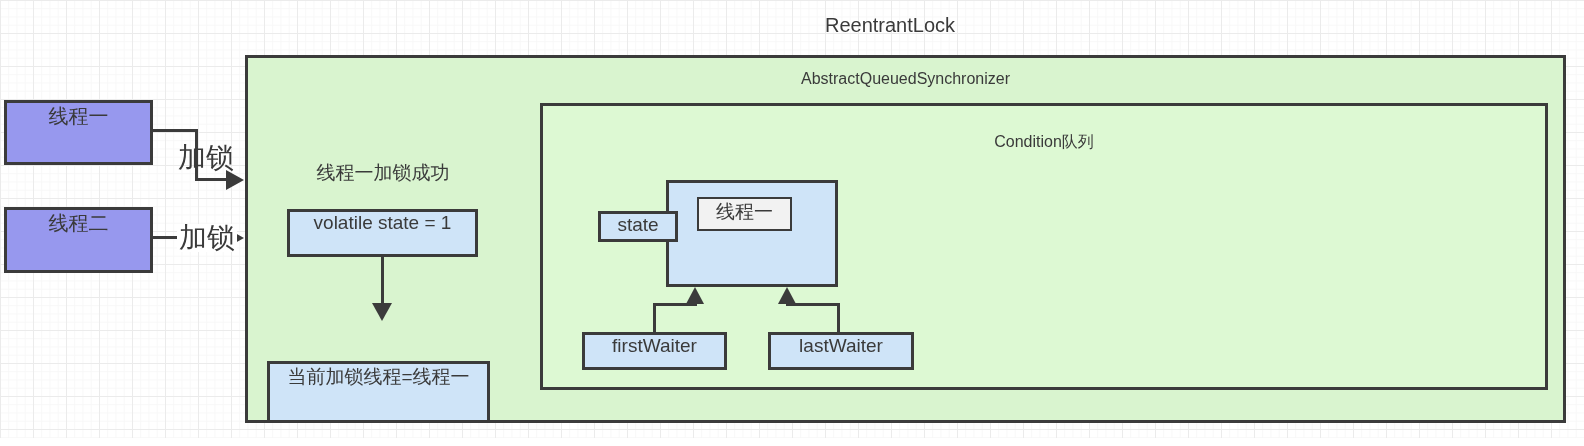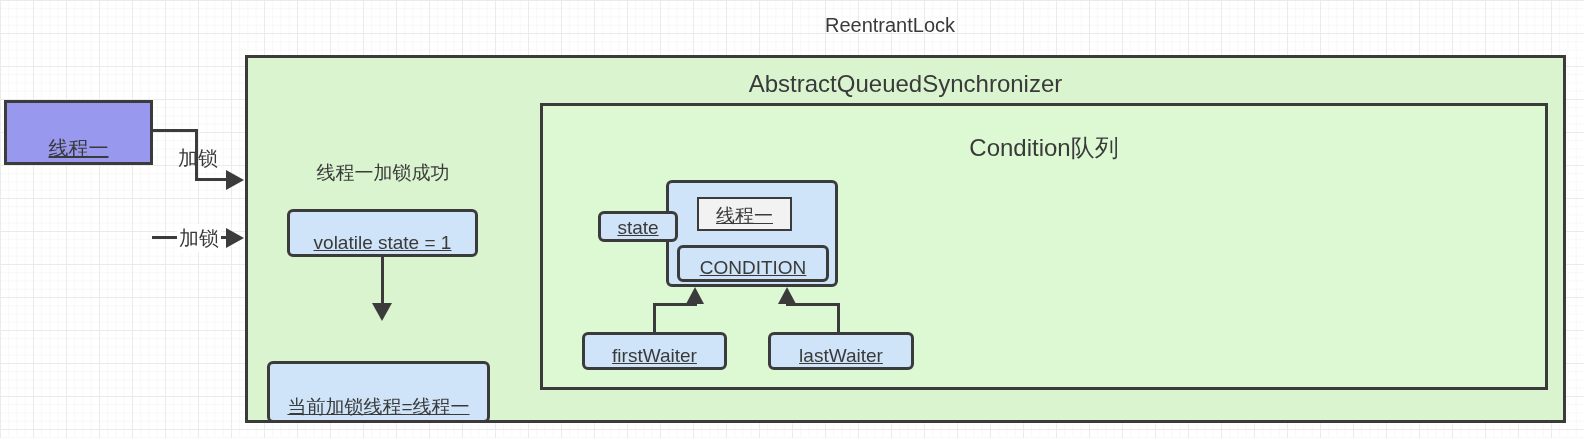--- a/index.html
+++ b/index.html
@@ -19,52 +19,51 @@
       linear-gradient(90deg, var(--grid-minor, #f7f7f7) 1px, transparent 1px);
     background-size: 33px 33px, 33px 33px, 8.25px 8.25px, 8.25px 8.25px;
   }
 
   .abs { position: absolute; }
 
   .shape {
     position: absolute;
     border: 3px solid var(--line, #3b3b3b);
     display: flex;
-    align-items: flex-end;
+    align-items: flex-start;
     justify-content: center;
     text-align: center;
     font-size: 19px;
-    text-decoration: underline;
   }
 
   .purple { background: var(--box-purple, #9798ee); font-size: 20px; }
-  .blue   { background: var(--box-blue, #cfe4f8); border-radius: 6px; }
+  .blue   { background: var(--box-blue, #cfe4f8); }
   .grayf  { background: var(--box-gray, #f2f2f2); }
 
   .container-label {
     position: absolute;
     left: 0; right: 0;
     text-align: center;
-    font-size: 24px;
+    font-size: 16px;
   }
 
   .page-title {
     position: absolute;
     text-align: center;
     font-size: 20px;
   }
 
   .seg { position: absolute; background: var(--line, #3b3b3b); }
 
   .arr { position: absolute; width: 0; height: 0; }
   .arr-right { border-top: 10px solid transparent; border-bottom: 10px solid transparent; border-left: 18px solid var(--line, #3b3b3b); }
   .arr-down  { border-left: 10px solid transparent; border-right: 10px solid transparent; border-top: 18px solid var(--line, #3b3b3b); }
   .arr-up    { border-left: 9px solid transparent; border-right: 9px solid transparent; border-bottom: 17px solid var(--line, #3b3b3b); }
 
-  .edge-label { position: absolute; font-size: 20px; line-height: 28px; text-align: right; }
+  .edge-label { position: absolute; font-size: 28px; line-height: 28px; text-align: right; }
   .edge-label.on-line { background: #ffffff; padding: 0 2px; z-index: 2; }
 
   .free-text { position: absolute; font-size: 19px; text-align: center; }
 
   .z2 { z-index: 2; }
 </style>
 </head>
 <body>
 
 <div class="canvas">
@@ -74,20 +73,23 @@
   <div class="abs" style="left:245px; top:55px; width:1321px; height:368px; border:3px solid var(--line,#3b3b3b); background:var(--box-green,#d9f4cf);">
     <div class="container-label" style="top:12px;">AbstractQueuedSynchronizer</div>
   </div>
 
   <div class="abs" style="left:540px; top:103px; width:1008px; height:287px; border:3px solid var(--line,#3b3b3b); background:var(--box-green-inner,#ddf9d3);">
     <div class="container-label" style="top:26px;">Condition队列</div>
   </div>
 
   <div class="shape purple" style="left:4px; top:100px; width:149px; height:65px;">
     <span>线程一</span>
+  </div>
+  <div class="shape purple" style="left:4px; top:207px; width:149px; height:66px;">
+    <span>线程二</span>
   </div>
 
   <div class="seg" style="left:152px; top:129px; width:46px; height:3px;"></div>
   <div class="seg" style="left:195px; top:129px; width:3px; height:52px;"></div>
   <div class="seg" style="left:195px; top:178px; width:34px; height:3px;"></div>
   <div class="arr arr-right" style="left:226px; top:170px;"></div>
   <div class="edge-label" style="left:178px; top:144px;">加锁</div>
 
   <div class="seg" style="left:152px; top:236px; width:76px; height:3px;"></div>
   <div class="arr arr-right" style="left:226px; top:228px;"></div>
@@ -110,23 +112,20 @@
 
   <div class="shape grayf z2" style="left:697px; top:197px; width:95px; height:34px; border-width:2px;">
     <span>线程一</span>
   </div>
 
   <div class="shape blue z2" style="left:598px; top:211px; width:80px; height:31px;">
     <span>state</span>
   </div>
 
 
-  <div class="shape blue z2" style="left:677px; top:245px; width:152px; height:37px;">
-    <span>CONDITION</span>
-  </div>
 
   <div class="shape blue" style="left:768px; top:332px; width:146px; height:38px;">
     <span>lastWaiter</span>
   </div>
   <div class="shape blue" style="left:582px; top:332px; width:145px; height:38px;">
     <span>firstWaiter</span>
   </div>
 
   <div class="seg" style="left:653px; top:303px; width:3px; height:29px;"></div>
   <div class="seg" style="left:653px; top:303px; width:44px; height:3px;"></div>

